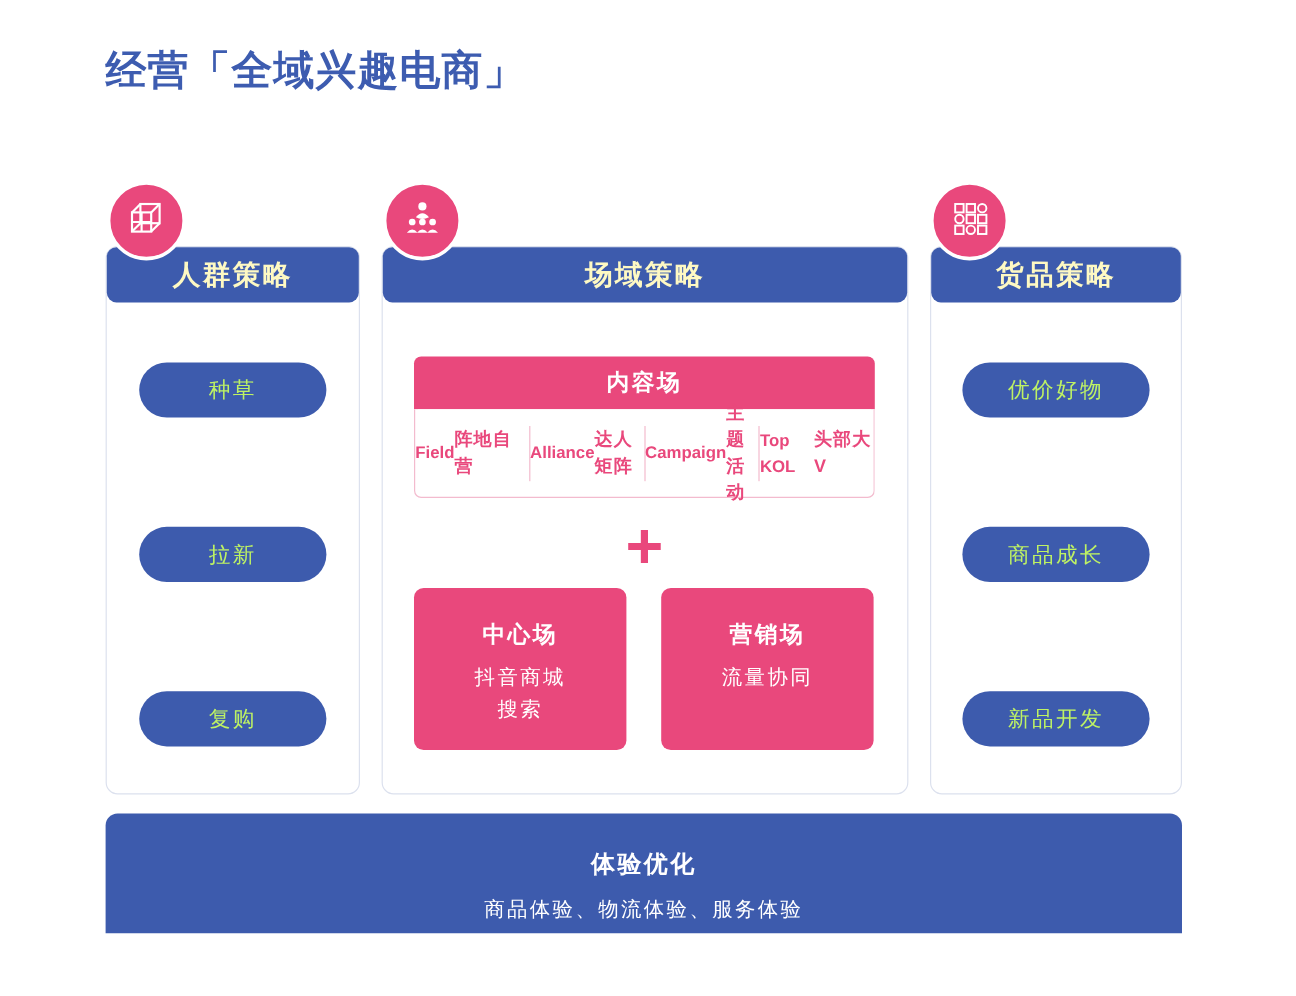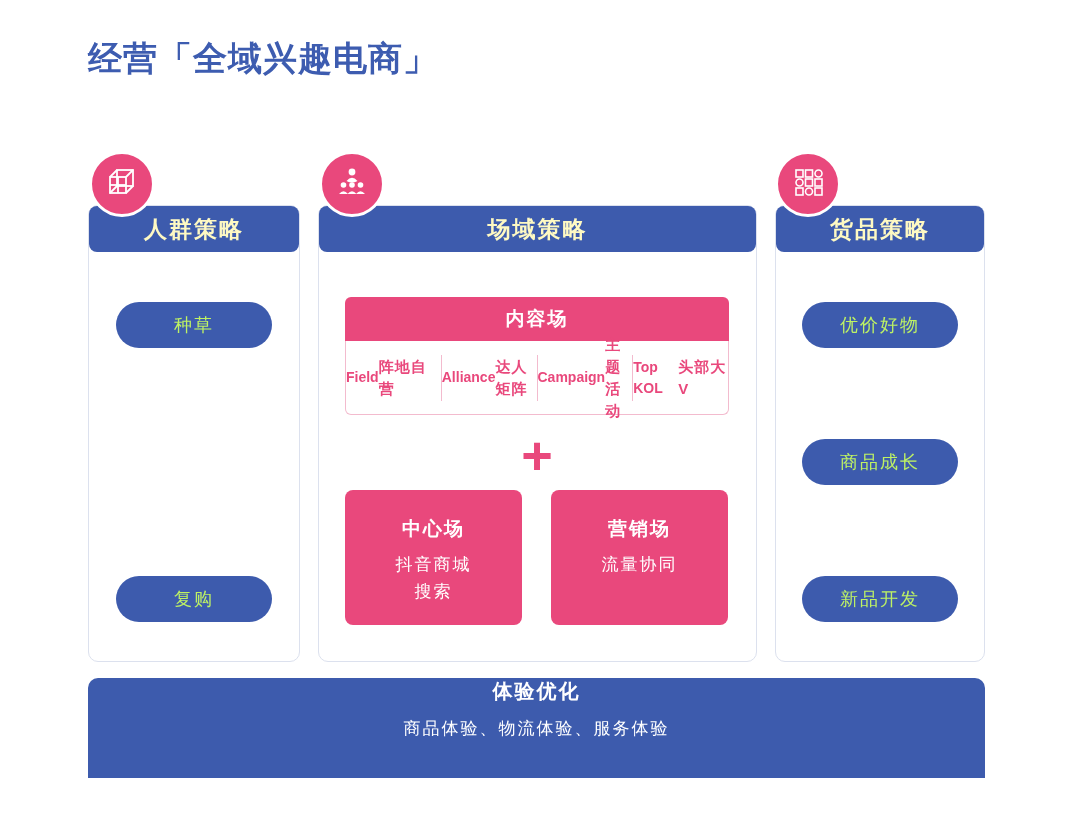--- a/index.html
+++ b/index.html
@@ -37,35 +37,36 @@
   .cell-divider{width:1px;height:46px;background:#F3BBCE;align-self:center;}
 
   .plus-sign{position:absolute;left:345px;top:428px;width:384px;text-align:center;color:#E9487C;font-size:54px;font-weight:bold;line-height:54px;}
 
   .pink-box{position:absolute;top:490px;width:177px;height:135px;background:#E9487C;border-radius:8px;color:#ffffff;text-align:center;box-sizing:border-box;padding-top:26px;}
   .box-center{left:345px;}
   .box-marketing{left:551px;}
   .pink-box .box-title{font-size:19px;font-weight:bold;letter-spacing:2px;margin-bottom:9px;}
   .pink-box .box-line{font-size:17px;line-height:27px;letter-spacing:2px;}
 
-  .footer-bar{position:absolute;left:88px;top:678px;width:897px;height:112px;background:#3D5BAD;border-radius:10px;color:#ffffff;text-align:center;box-sizing:border-box;}
+  .footer-bar{position:absolute;left:88px;top:678px;width:897px;height:112px;background:#3D5BAD;border-radius:10px;color:#ffffff;text-align:center;box-sizing:border-box;padding-top:29px;}
   .footer-title{font-size:20px;font-weight:bold;letter-spacing:2px;}
   .footer-subtitle{font-size:17px;margin-top:12px;letter-spacing:2px;}
 </style>
 </head>
 <body>
 
 <div class="page">
 
   <div class="page-title">经营「全域兴趣电商」</div>
 
   <div class="col-container col-crowd">
     <div class="col-header">人群策略</div>
   </div>
   <div class="pill pill-l pill-row1">种草</div>
+  <div class="pill pill-l pill-row2">拉新</div>
   <div class="pill pill-l pill-row3">复购</div>
 
   <div class="col-container col-field">
     <div class="col-header">场域策略</div>
   </div>
 
   <div class="content-block">
     <div class="content-header">内容场</div>
     <div class="content-body">
       <div class="content-cell">

